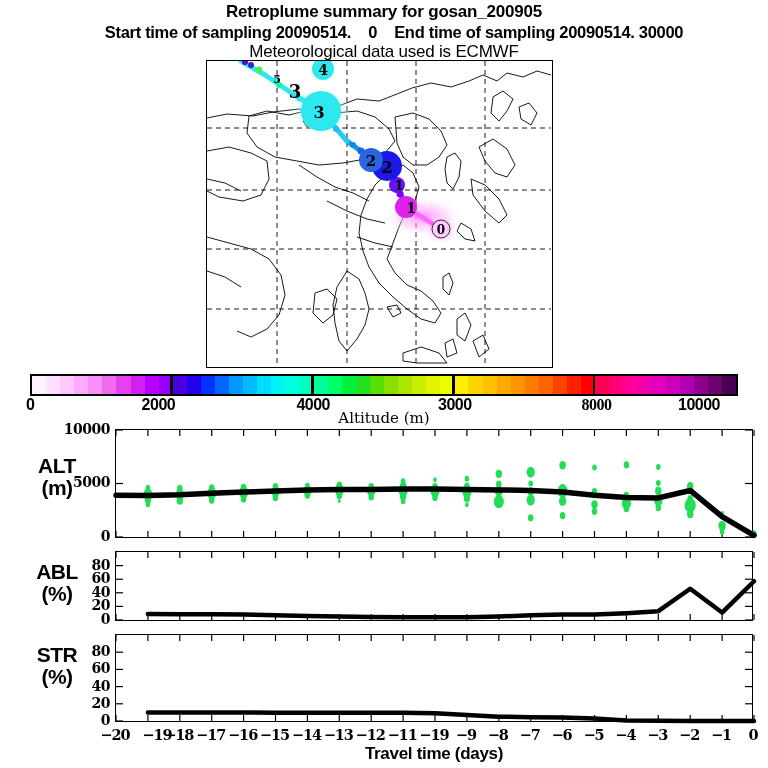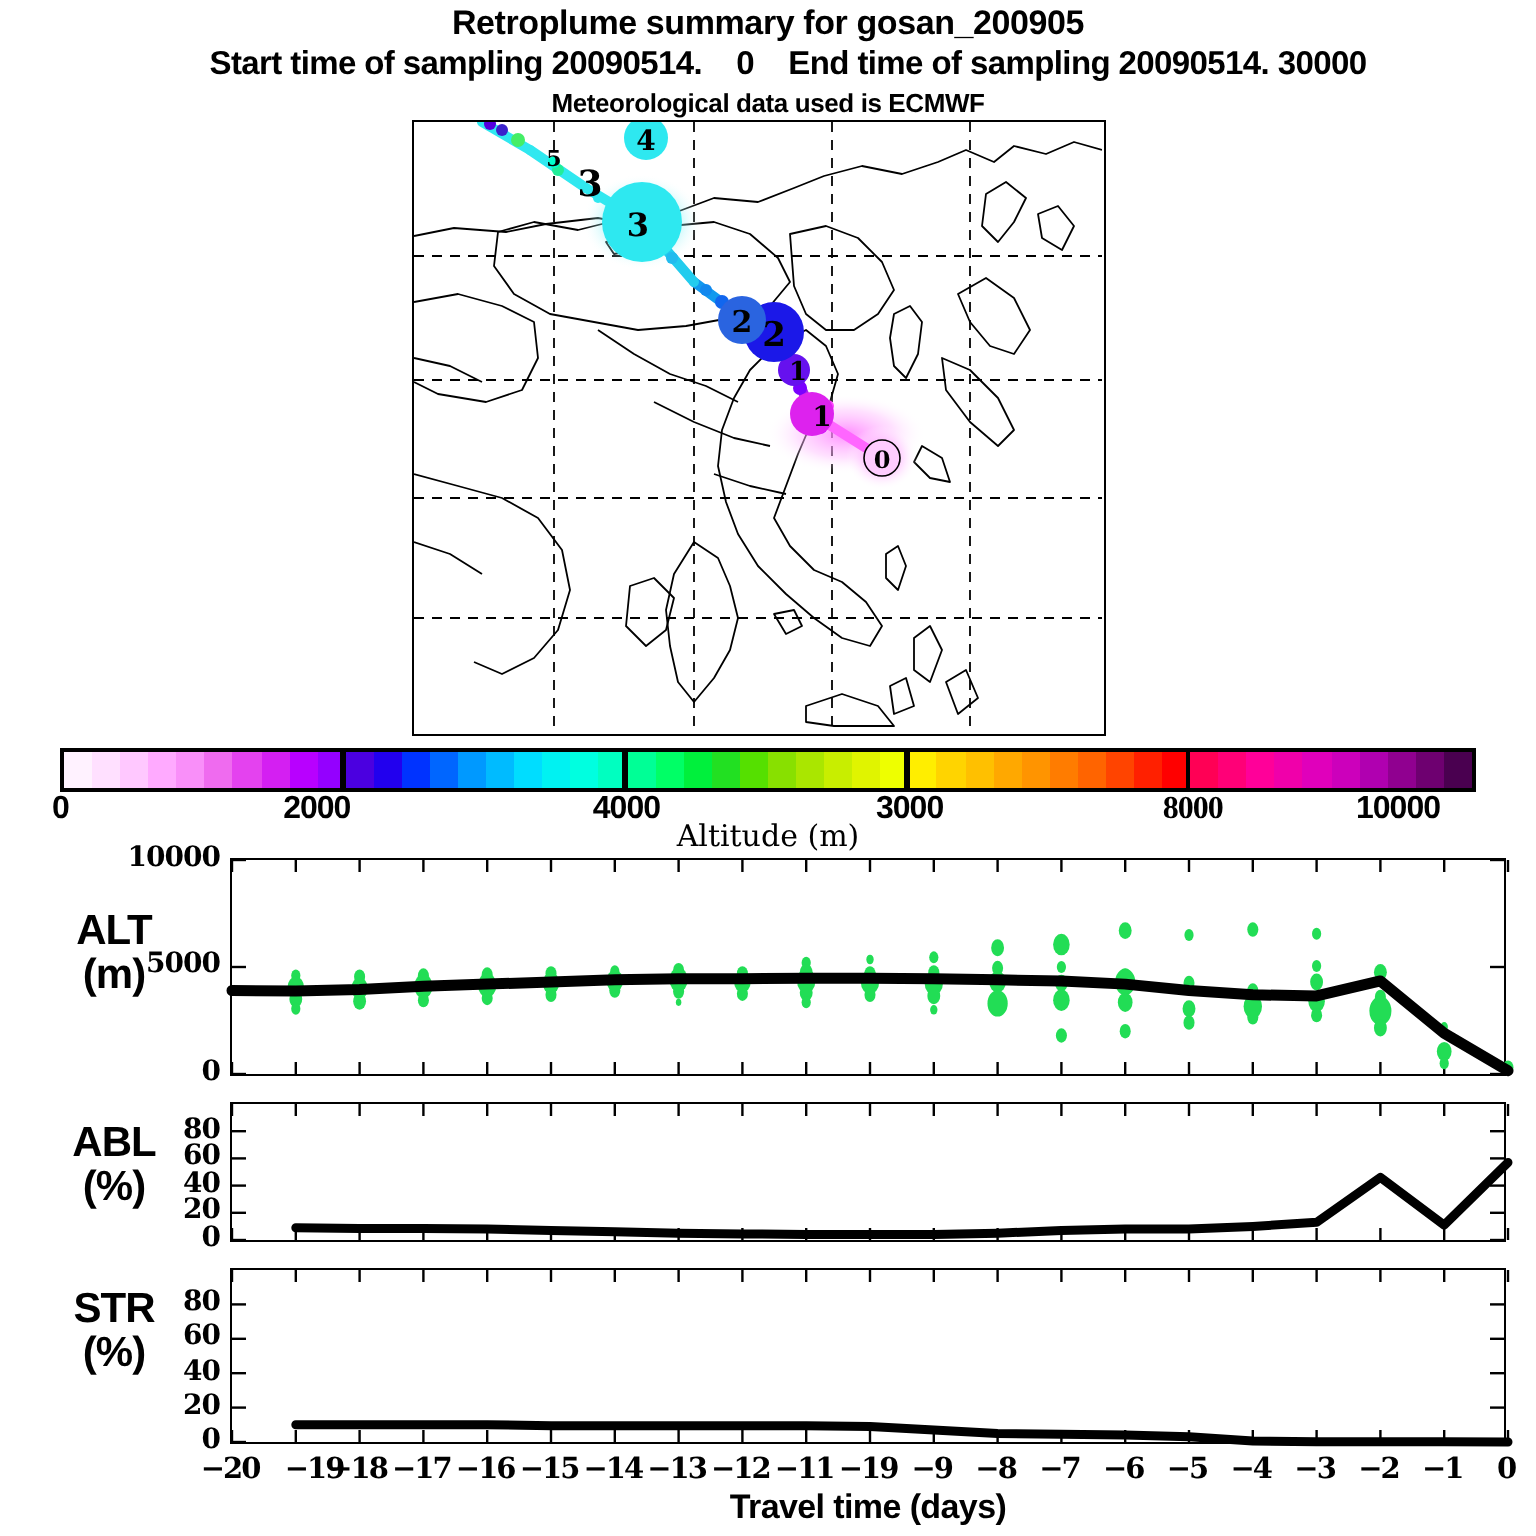--- a/index.html
+++ b/index.html
@@ -8,21 +8,21 @@
     width:768px;height:768px;position:relative;overflow:hidden;
     font-family:"Liberation Sans", sans-serif;
     color:#000;
   }
   .abs{position:absolute;}
 
   
   #title-block{left:0;top:2px;width:768px;text-align:center;}
   .t-main{font-size:17px;font-weight:bold;letter-spacing:-0.2px;line-height:20px;}
   .t-sub{font-size:16.5px;font-weight:bold;letter-spacing:-0.3px;line-height:20px;white-space:pre;margin-left:20px;}
-  .t-sub3{font-size:13px;font-weight:bold;letter-spacing:-0.2px;line-height:19px;}
+  .t-sub3{font-size:17px;font-weight:normal;letter-spacing:-0.2px;line-height:19px;}
 
   
   #map-panel{left:206px;top:60px;width:347px;height:308px;
              border:1.4px solid #000;box-sizing:border-box;background:#fff;overflow:hidden;}
   #map-svg{position:absolute;left:0;top:0;}
 
   
   #colorbar-wrap{left:30px;top:374px;width:708px;height:22px;
                  border:2.5px solid #000;box-sizing:border-box;display:flex;}
   #colorbar-wrap i{flex:1 1 auto;height:100%;display:block;}

